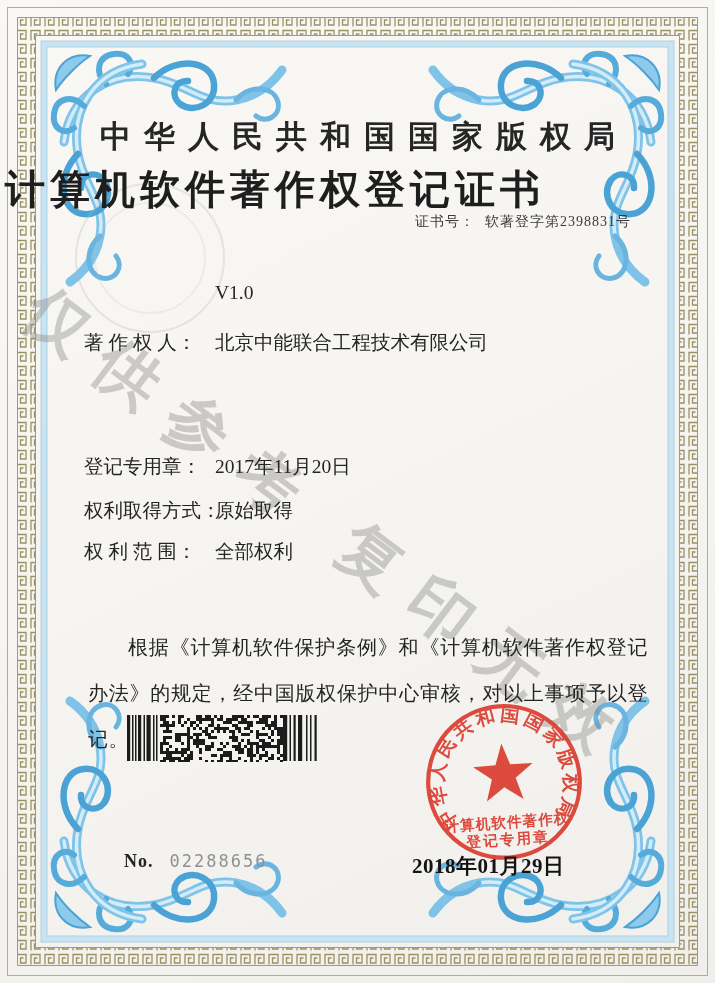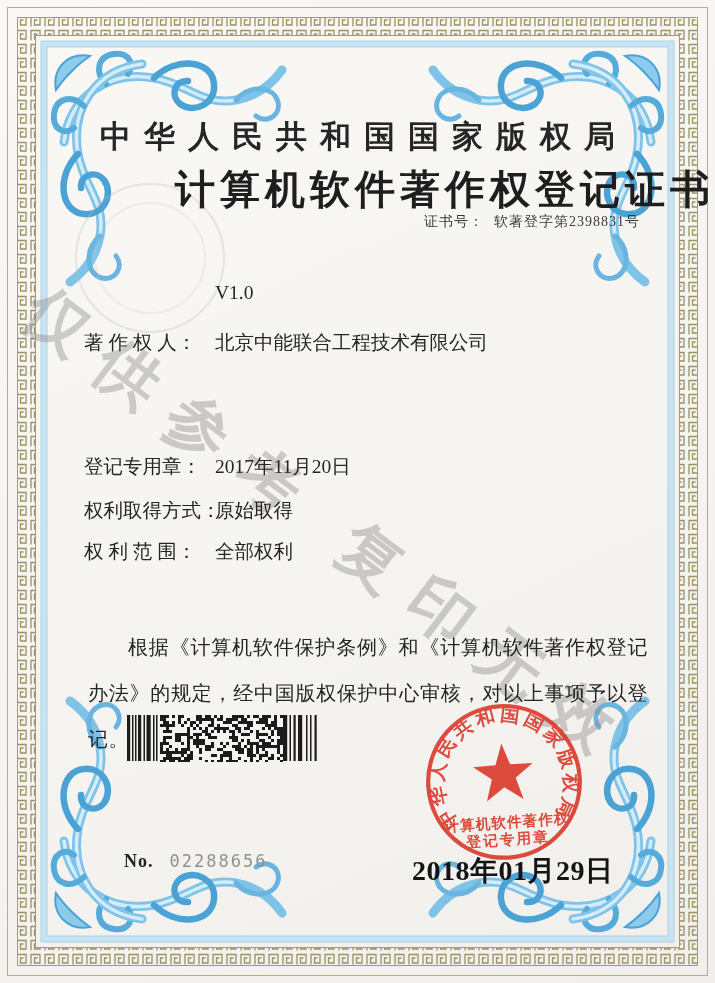--- a/index.html
+++ b/index.html
@@ -15,42 +15,42 @@
     position:absolute;left:58px;top:268px;
     transform:rotate(37deg);transform-origin:0 0;
     font-size:64px;font-weight:bold;letter-spacing:24px;white-space:pre;
     color:#8e8e8e;opacity:.42;pointer-events:none;
   }
   .authority{
     position:absolute;left:0;top:116px;width:715px;text-align:center;
     font-size:31px;font-weight:bold;letter-spacing:13px;color:#262626;text-indent:13px;
   }
   .cert-title{
-    position:absolute;left:0;top:162px;width:715px;text-align:right;
+    position:absolute;left:0;top:162px;width:715px;text-align:left;
     font-size:40px;font-weight:bold;letter-spacing:5px;color:#1e1e1e;text-indent:5px;
   }
   .certno{
-    position:absolute;right:75px;top:213px;font-size:14px;color:#3a3a3a;letter-spacing:1px;
+    position:absolute;right:84px;top:213px;font-size:14px;color:#3a3a3a;letter-spacing:1px;
   }
   .certno .gap{display:inline-block;width:10px;}
   .row{position:absolute;left:84px;height:26px;font-size:19.5px;color:#252525;white-space:nowrap;}
   .row .lbl{display:inline-block;}
   .row .val{position:absolute;left:131px;top:0;white-space:nowrap;}
   .statement{
     position:absolute;left:84px;top:620px;width:560px;margin:4px;
     font-size:20px;line-height:2.3;text-indent:2em;letter-spacing:.5px;color:#252525;
     text-align:justify;
   }
   svg.barcode{position:absolute;left:127px;top:715px;}
   .serial{position:absolute;left:124px;top:851px;font-size:18px;white-space:nowrap;}
   .serial .no{font-weight:bold;color:#242424;letter-spacing:1px;text-align:right;}
   .serial .num{font-family:"DejaVu Sans Mono","Liberation Mono",monospace;font-size:17px;color:#8f9092;letter-spacing:2px;margin-left:16px;}
   svg.seal{position:absolute;left:408px;top:694px;width:192px;height:192px;opacity:.9;}
   .seal-date{
-    position:absolute;left:412px;top:852px;font-size:28px;font-weight:bold;
+    position:absolute;left:412px;top:852px;font-size:21px;font-weight:bold;
     letter-spacing:.5px;color:#141414;white-space:nowrap;
   }
 </style>
 </head>
 <body>
 
 <div class="page">
 
   <svg class="frame" viewBox="0 0 715 983" aria-hidden="true">
     <defs>

